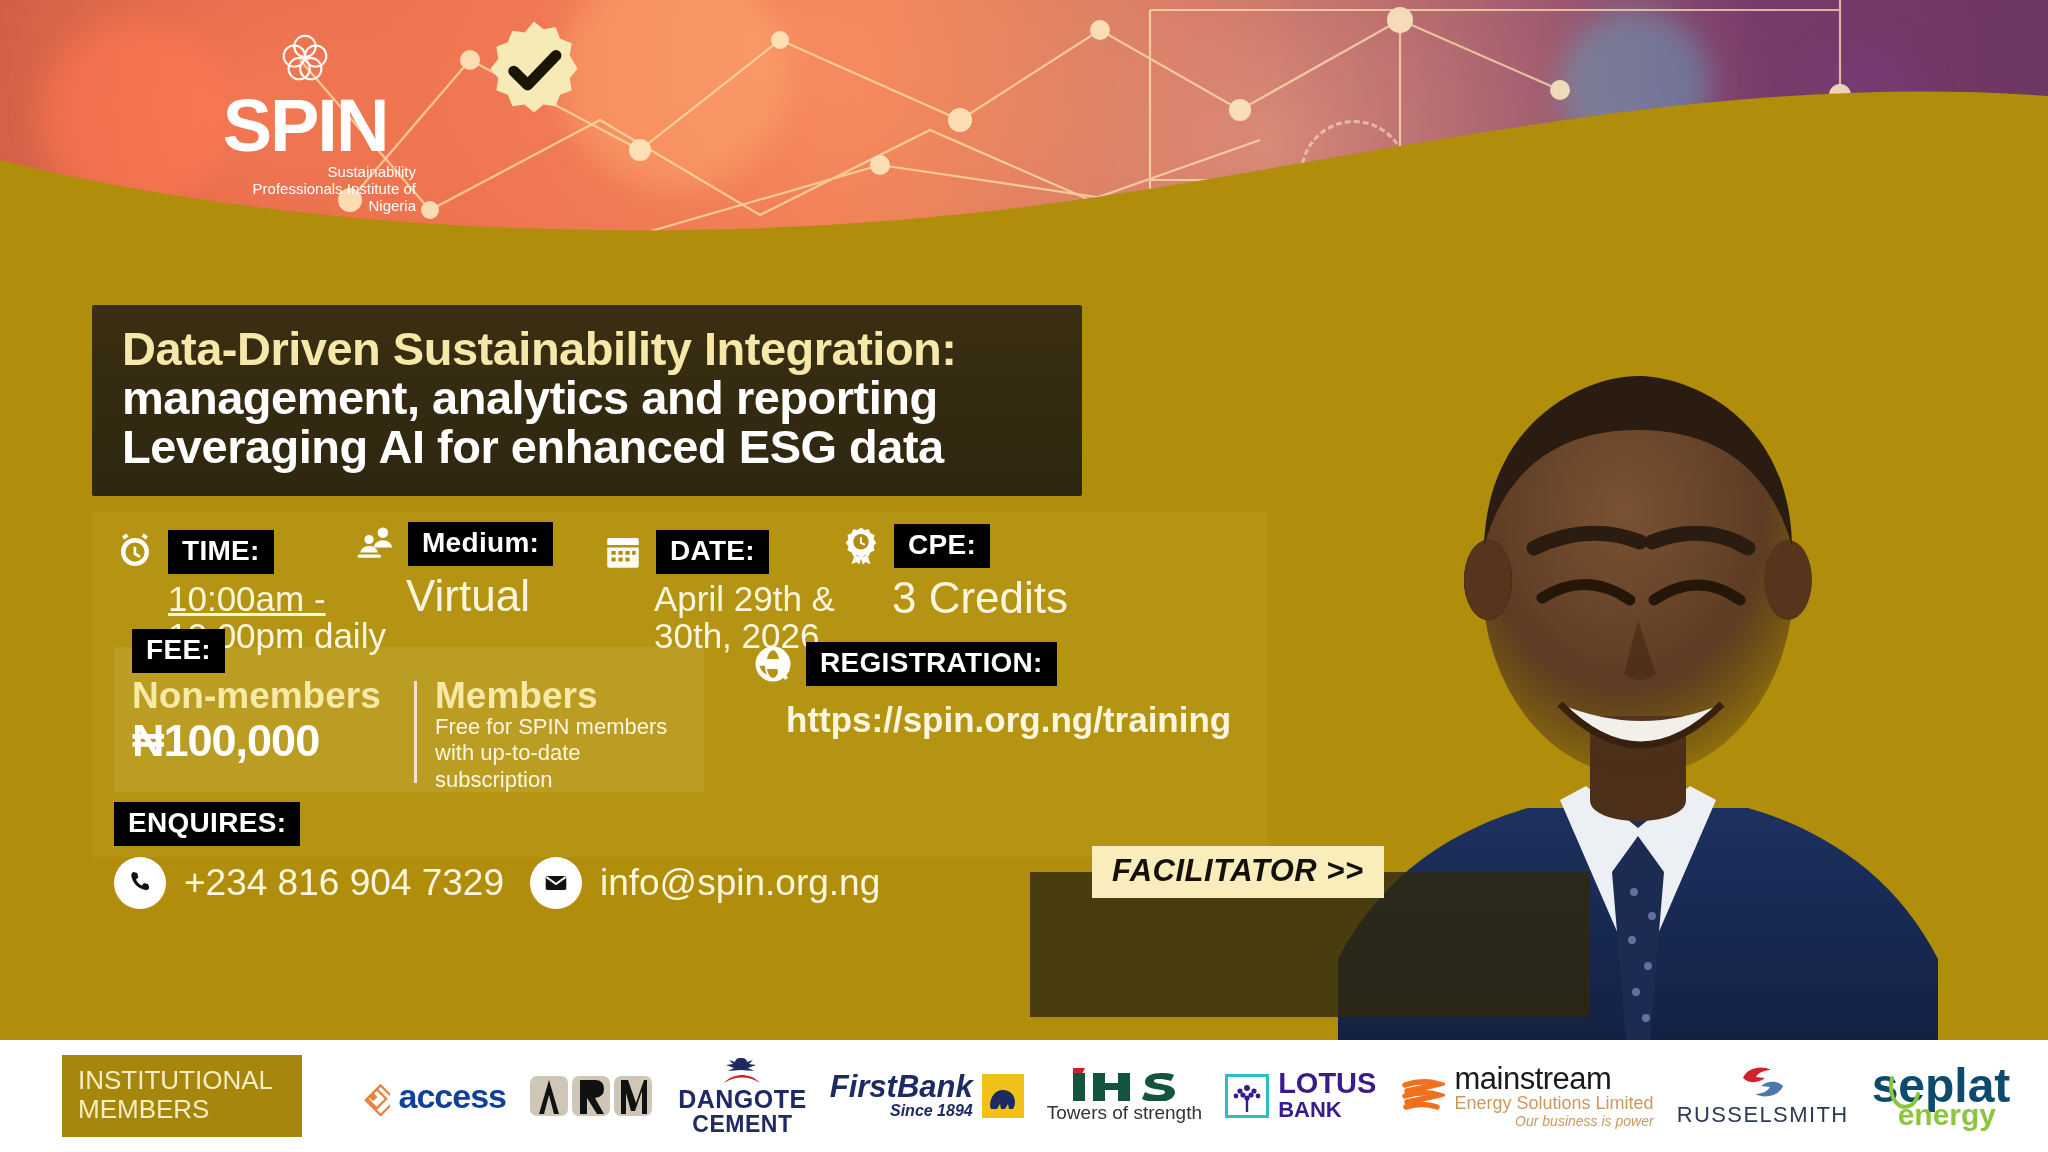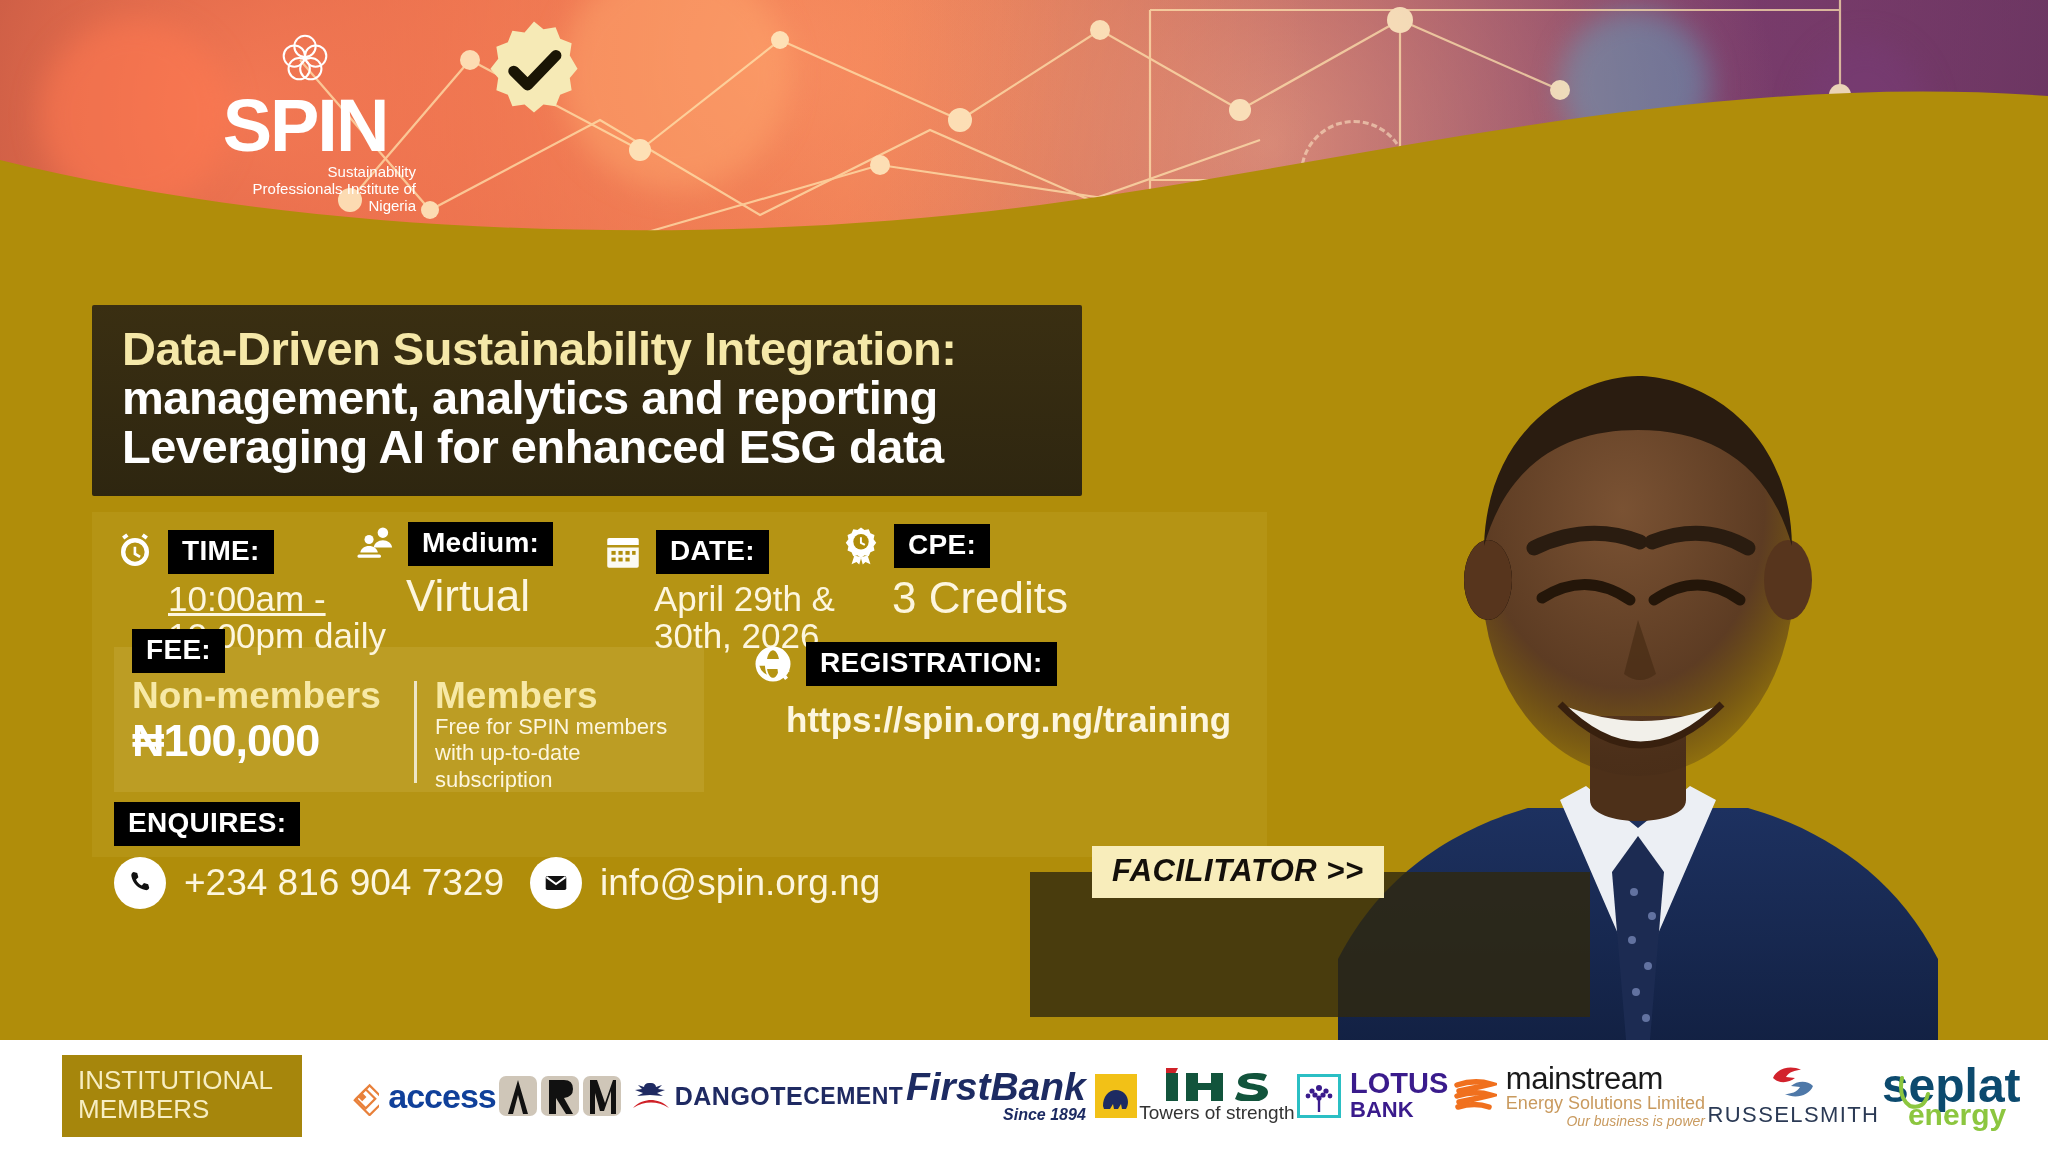--- a/index.html
+++ b/index.html
@@ -367,32 +367,32 @@
         <svg width="126" height="46" viewBox="0 0 126 46">
           <rect x="1" y="3" width="38" height="40" rx="7" fill="#cfc6b8"></rect>
           <rect x="43" y="3" width="38" height="40" rx="7" fill="#cfc6b8"></rect>
           <rect x="85" y="3" width="38" height="40" rx="7" fill="#cfc6b8"></rect>
           <path d="M10,41 L20,7 L30,41 L25,41 L20,22 L15,41 Z" fill="#111"></path>
           <path d="M51,41 L51,7 L66,7 q9,0 9,9 q0,8 -9,9 L75,41 L68,41 L58,25 L58,41 Z" fill="#111"></path>
           <path d="M92,41 L92,7 L99,7 L107,30 L115,7 L118,7 L118,41 L113,41 L113,18 L106,38 L102,38 L97,20 L97,41 Z" fill="#111"></path>
         </svg>
       </div>
 
-      <div class="slogo" style="flex-direction:row;gap:0;">
+      <div class="slogo" style="flex-direction:column;gap:0;">
         <svg width="48" height="30" viewBox="0 0 48 30">
           <path d="M24 2c3 0 5 2 5 4l6-2-4 4 7 1-8 3 6 3-13-1-13 1 6-3-8-3 7-1-4-4 6 2c0-2 2-4 5-4z" fill="#1f2a62"></path>
           <path d="M6 27c5-6 13-8 18-8s13 2 18 8c-6-4-12-5.5-18-5.5S12 23 6 27z" fill="#cf2128"></path>
         </svg>
         <span style="font-size:25px;font-weight:bold;color:#1f2a62;letter-spacing:.5px;line-height:1.05;">DANGOTE</span>
         <span style="font-size:23px;font-weight:bold;color:#1f2a62;letter-spacing:.5px;line-height:1.05;">CEMENT</span>
       </div>
 
       <div class="slogo">
         <div style="text-align:right;">
-          <div style="font-size:39px;font-weight:bold;font-style:italic;color:#1d2b62;line-height:1;">FirstBank</div>
+          <div style="font-size:31px;font-weight:bold;font-style:italic;color:#1d2b62;line-height:1;">FirstBank</div>
           <div style="font-size:16px;font-weight:bold;font-style:italic;color:#1d2b62;">Since 1894</div>
         </div>
         <svg width="42" height="44" viewBox="0 0 42 44">
           <rect width="42" height="44" fill="#f2c117"></rect>
           <path d="M8 32c0-9 5-16 13-16 7 0 12 5 12 12 0 3-1 5-2 7h-4l-1-5-3 5h-4l-1-5-3 5H9z" fill="#1d2b62"></path>
           <path d="M20 24c3 2 7 5 11 5" stroke="#1d2b62" stroke-width="2.4" fill="none"></path>
         </svg>
       </div>
 
       <div class="slogo" style="flex-direction:column;gap:1px;">

